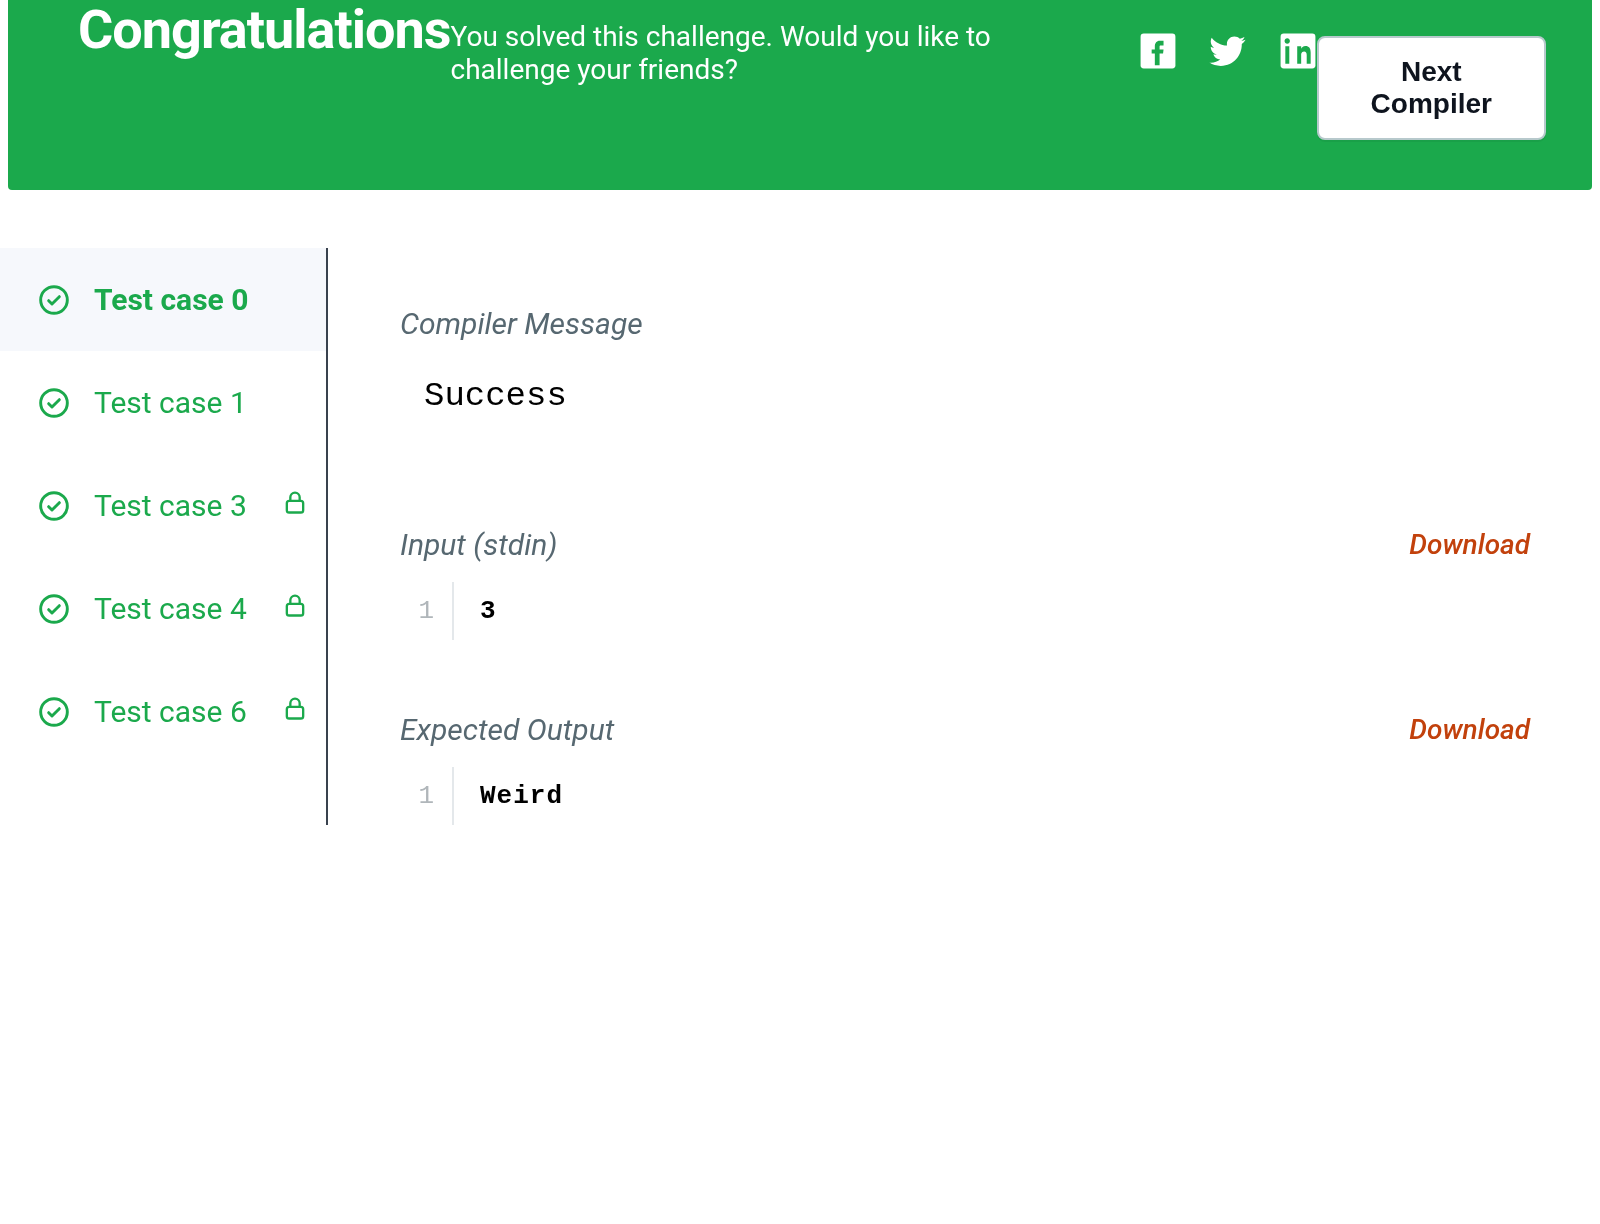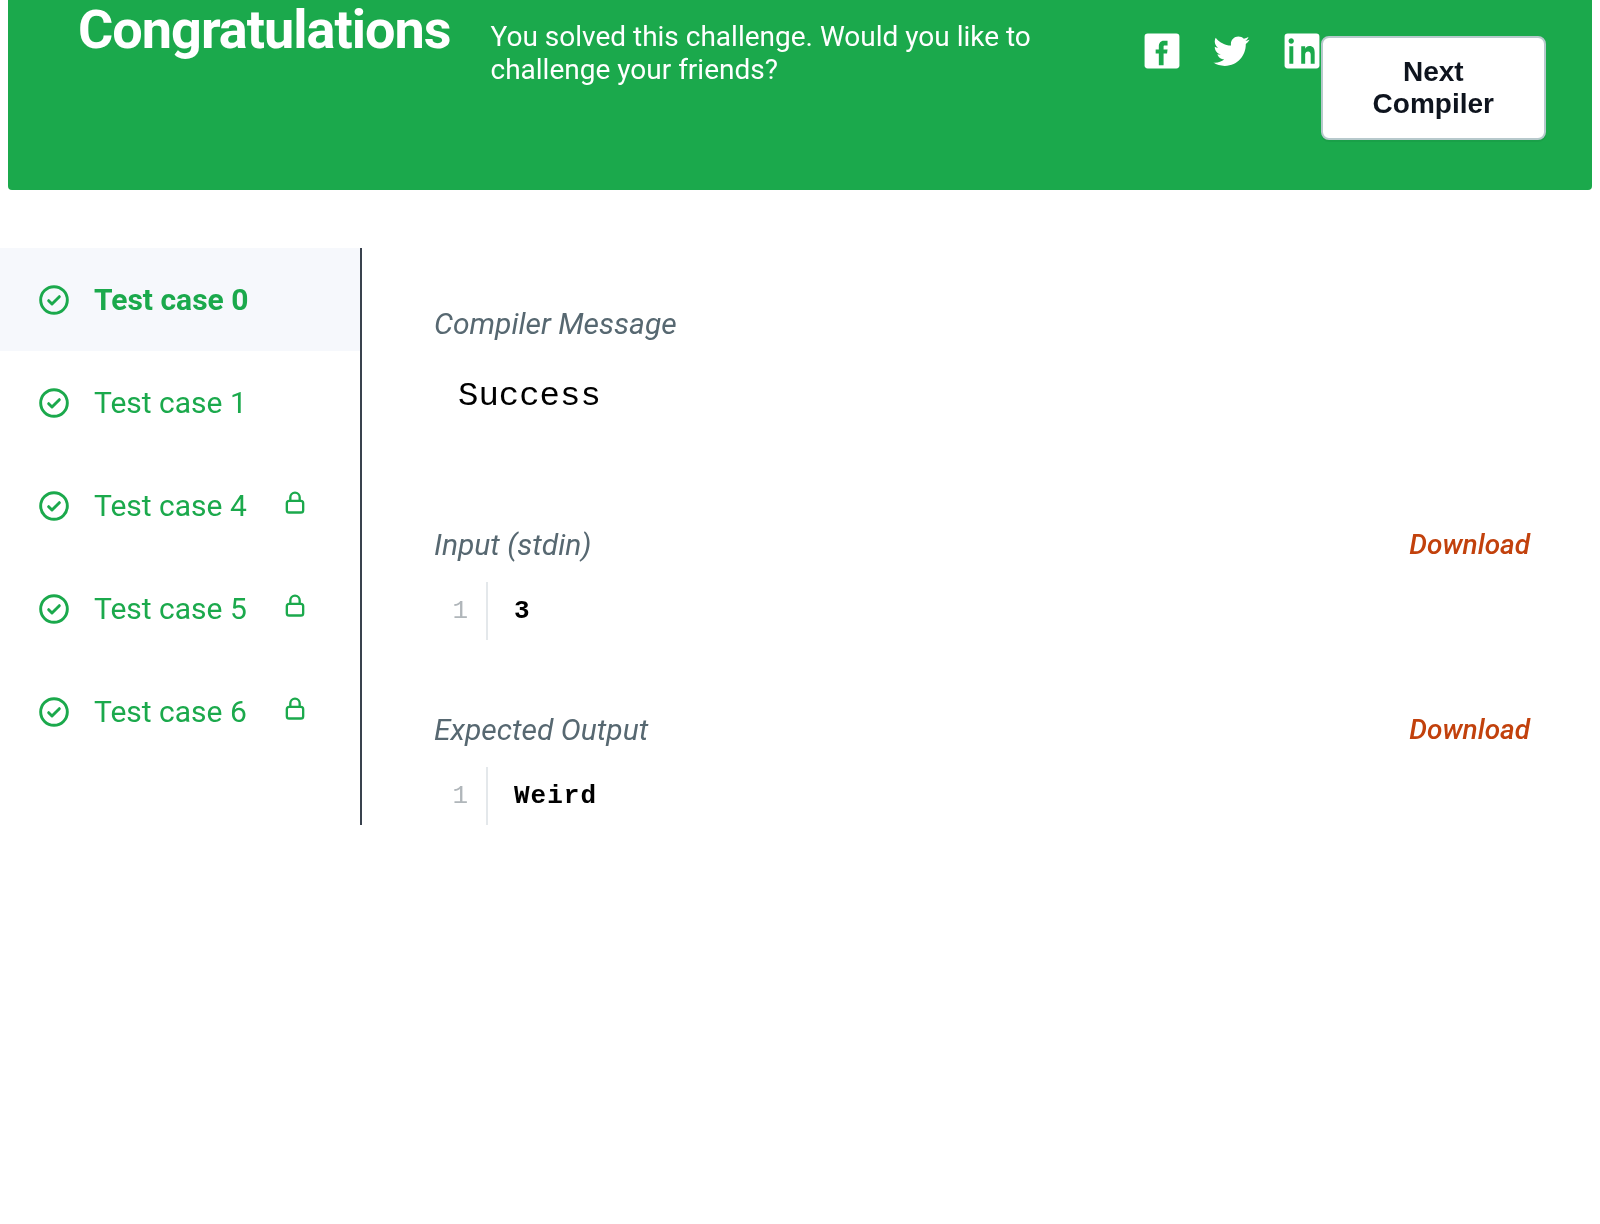--- a/index.html
+++ b/index.html
@@ -28,21 +28,20 @@
     font-size: 54px;
     font-weight: 700;
     letter-spacing: -1px;
     margin-top: -2px;
   }
   .banner-row {
     display: flex;
     align-items: center;
     gap: 28px;
     margin-top: 20px;
-    margin-left: 40px;
   }
   .banner-subtitle {
     font-size: 28px;
     font-weight: 400;
   }
   .social {
     display: flex;
     gap: 32px;
     align-items: center;
     margin-left: 8px;
@@ -58,21 +57,21 @@
     padding: 18px 30px;
     margin: 36px 46px 0 0;
     cursor: pointer;
     box-shadow: 0 2px 0 rgba(0,0,0,0.05);
   }
   .content {
     display: flex;
     margin-top: 58px;
   }
   .sidebar {
-    width: 362px;
+    width: 328px;
     border-right: 2px solid #39424e;
     padding-bottom: 40px;
   }
   .tc-item {
     display: flex;
     align-items: center;
     gap: 24px;
     padding: 34px 0 34px 38px;
     color: #1ba94c;
     font-size: 30px;
@@ -190,42 +189,42 @@
             <circle cx="12" cy="12" r="10"></circle>
             <path d="M8 12.5l2.5 2.5L16 9.5" stroke-linecap="round" stroke-linejoin="round"></path>
           </svg></span>
         <span class="tc-label">Test case 1</span>
       </div>
       <div class="tc-item">
         <span class="tc-check"><svg viewBox="0 0 24 24" fill="none" stroke="#1ba94c" stroke-width="2.2">
             <circle cx="12" cy="12" r="10"></circle>
             <path d="M8 12.5l2.5 2.5L16 9.5" stroke-linecap="round" stroke-linejoin="round"></path>
           </svg></span>
+        <span class="tc-label">Test case 3</span>
+        <span class="tc-lock"><svg viewBox="0 0 24 24" fill="none" stroke="#1ba94c" stroke-width="2">
+            <rect x="5" y="11" width="14" height="10" rx="2"></rect>
+            <path d="M8 11V8a4 4 0 0 1 8 0v3"></path>
+          </svg></span>
+      </div>
+      <div class="tc-item">
+        <span class="tc-check"><svg viewBox="0 0 24 24" fill="none" stroke="#1ba94c" stroke-width="2.2">
+            <circle cx="12" cy="12" r="10"></circle>
+            <path d="M8 12.5l2.5 2.5L16 9.5" stroke-linecap="round" stroke-linejoin="round"></path>
+          </svg></span>
         <span class="tc-label">Test case 4</span>
         <span class="tc-lock"><svg viewBox="0 0 24 24" fill="none" stroke="#1ba94c" stroke-width="2">
             <rect x="5" y="11" width="14" height="10" rx="2"></rect>
             <path d="M8 11V8a4 4 0 0 1 8 0v3"></path>
           </svg></span>
       </div>
       <div class="tc-item">
         <span class="tc-check"><svg viewBox="0 0 24 24" fill="none" stroke="#1ba94c" stroke-width="2.2">
             <circle cx="12" cy="12" r="10"></circle>
             <path d="M8 12.5l2.5 2.5L16 9.5" stroke-linecap="round" stroke-linejoin="round"></path>
           </svg></span>
-        <span class="tc-label">Test case 5</span>
-        <span class="tc-lock"><svg viewBox="0 0 24 24" fill="none" stroke="#1ba94c" stroke-width="2">
-            <rect x="5" y="11" width="14" height="10" rx="2"></rect>
-            <path d="M8 11V8a4 4 0 0 1 8 0v3"></path>
-          </svg></span>
-      </div>
-      <div class="tc-item">
-        <span class="tc-check"><svg viewBox="0 0 24 24" fill="none" stroke="#1ba94c" stroke-width="2.2">
-            <circle cx="12" cy="12" r="10"></circle>
-            <path d="M8 12.5l2.5 2.5L16 9.5" stroke-linecap="round" stroke-linejoin="round"></path>
-          </svg></span>
         <span class="tc-label">Test case 6</span>
         <span class="tc-lock"><svg viewBox="0 0 24 24" fill="none" stroke="#1ba94c" stroke-width="2">
             <rect x="5" y="11" width="14" height="10" rx="2"></rect>
             <path d="M8 11V8a4 4 0 0 1 8 0v3"></path>
           </svg></span>
       </div>
     </div>
 
   <div class="main">
 

